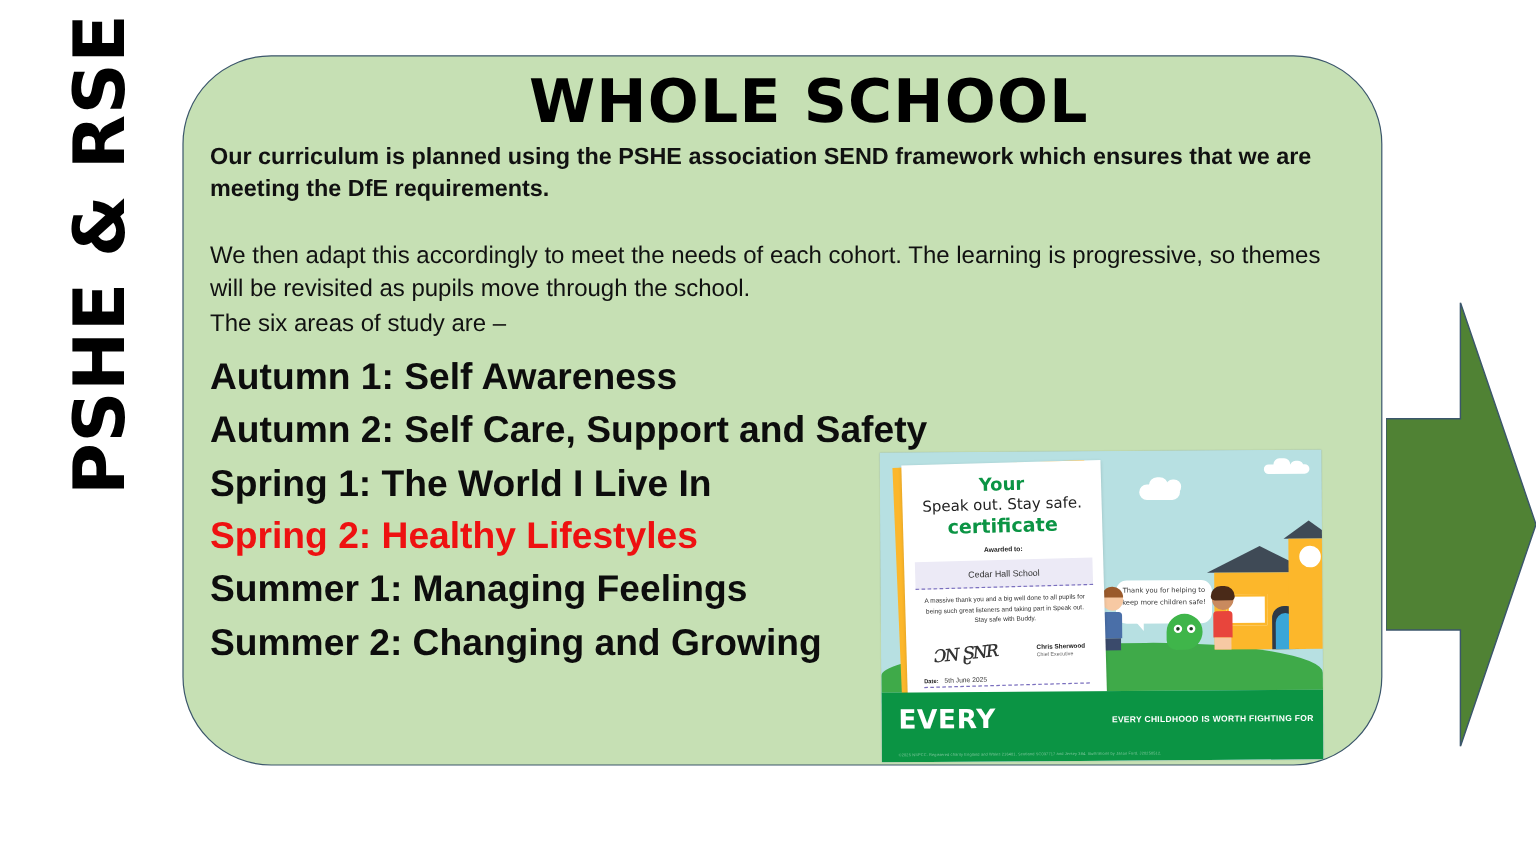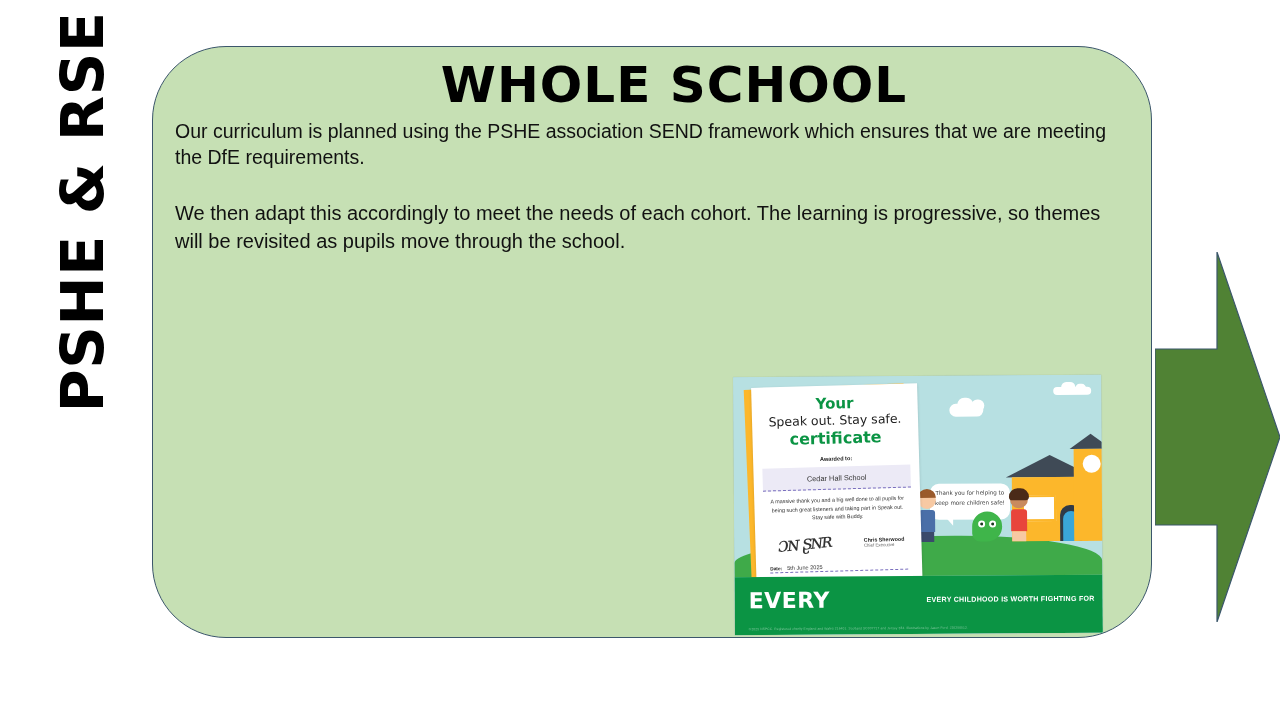--- a/index.html
+++ b/index.html
@@ -63,21 +63,21 @@
   .panel-body {
     position: absolute;
     left: 22px;
     top: 72px;
     width: 950px;
   }
 
   .intro-bold {
     font-size: 19.5px;
     line-height: 1.33;
-    font-weight: 400;
+    font-weight: 700;
     color: #111111;
     margin: 0;
   }
 
   .spacer-line {
     height: 28px;
   }
 
   .intro-plain {
     font-size: 20px;
@@ -248,21 +248,30 @@
   <div class="panel-title">WHOLE SCHOOL</div>
 
   <div class="panel-body">
 
     <p class="intro-bold">Our curriculum is planned using the PSHE association SEND framework which ensures that we are meeting the DfE requirements.</p>
 
     <div class="spacer-line"></div>
 
     <p class="intro-plain">We then adapt this accordingly to meet the needs of each cohort. The learning is progressive, so themes will be revisited as pupils move through the school.</p>
 
-
+    <p class="intro-plain">The six areas of study are –</p>
+
+    <ul class="terms">
+      <li>Autumn 1: Self Awareness</li>
+      <li>Autumn 2: Self Care, Support and Safety</li>
+      <li>Spring 1: The World I Live In</li>
+      <li class="highlight">Spring 2: Healthy Lifestyles</li>
+      <li>Summer 1: Managing Feelings</li>
+      <li>Summer 2: Changing and Growing</li>
+    </ul>
   </div>
 
   <div class="cert">
     <div class="cert-sky"></div>
 
     <div class="cloud" style="left:216px;top:28px;width:34px;height:13px;"></div>
     <div class="cloud" style="left:224px;top:22px;width:16px;height:14px;"></div>
     <div class="cloud" style="left:238px;top:24px;width:13px;height:12px;"></div>
     <div class="cloud" style="left:320px;top:12px;width:38px;height:8px;"></div>
     <div class="cloud" style="left:328px;top:7px;width:14px;height:10px;"></div>

